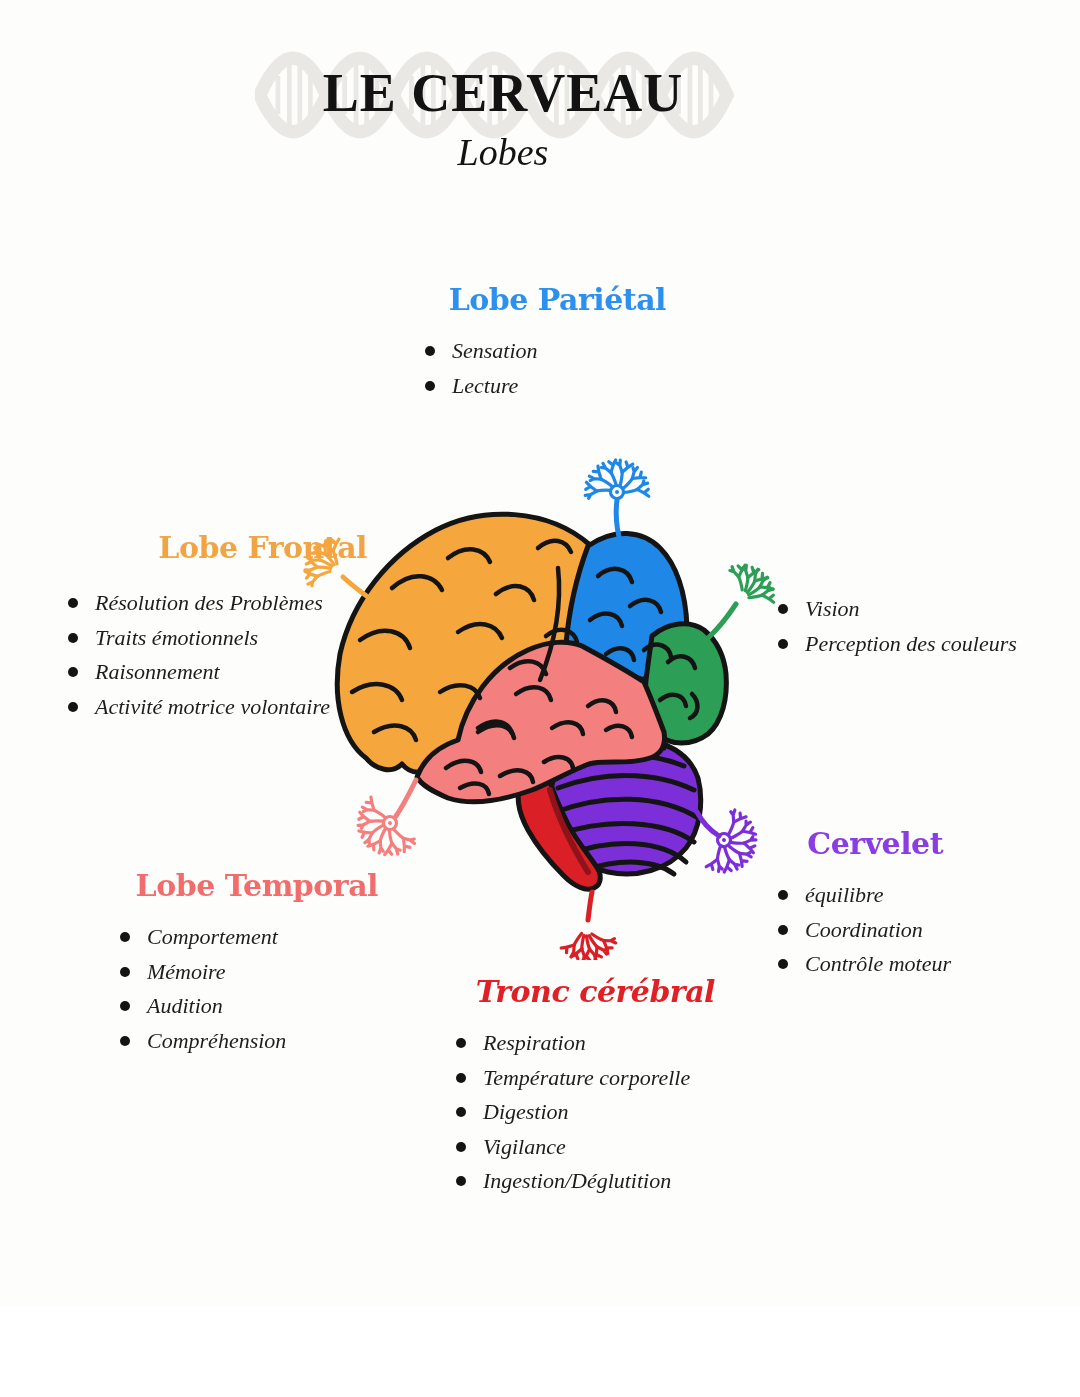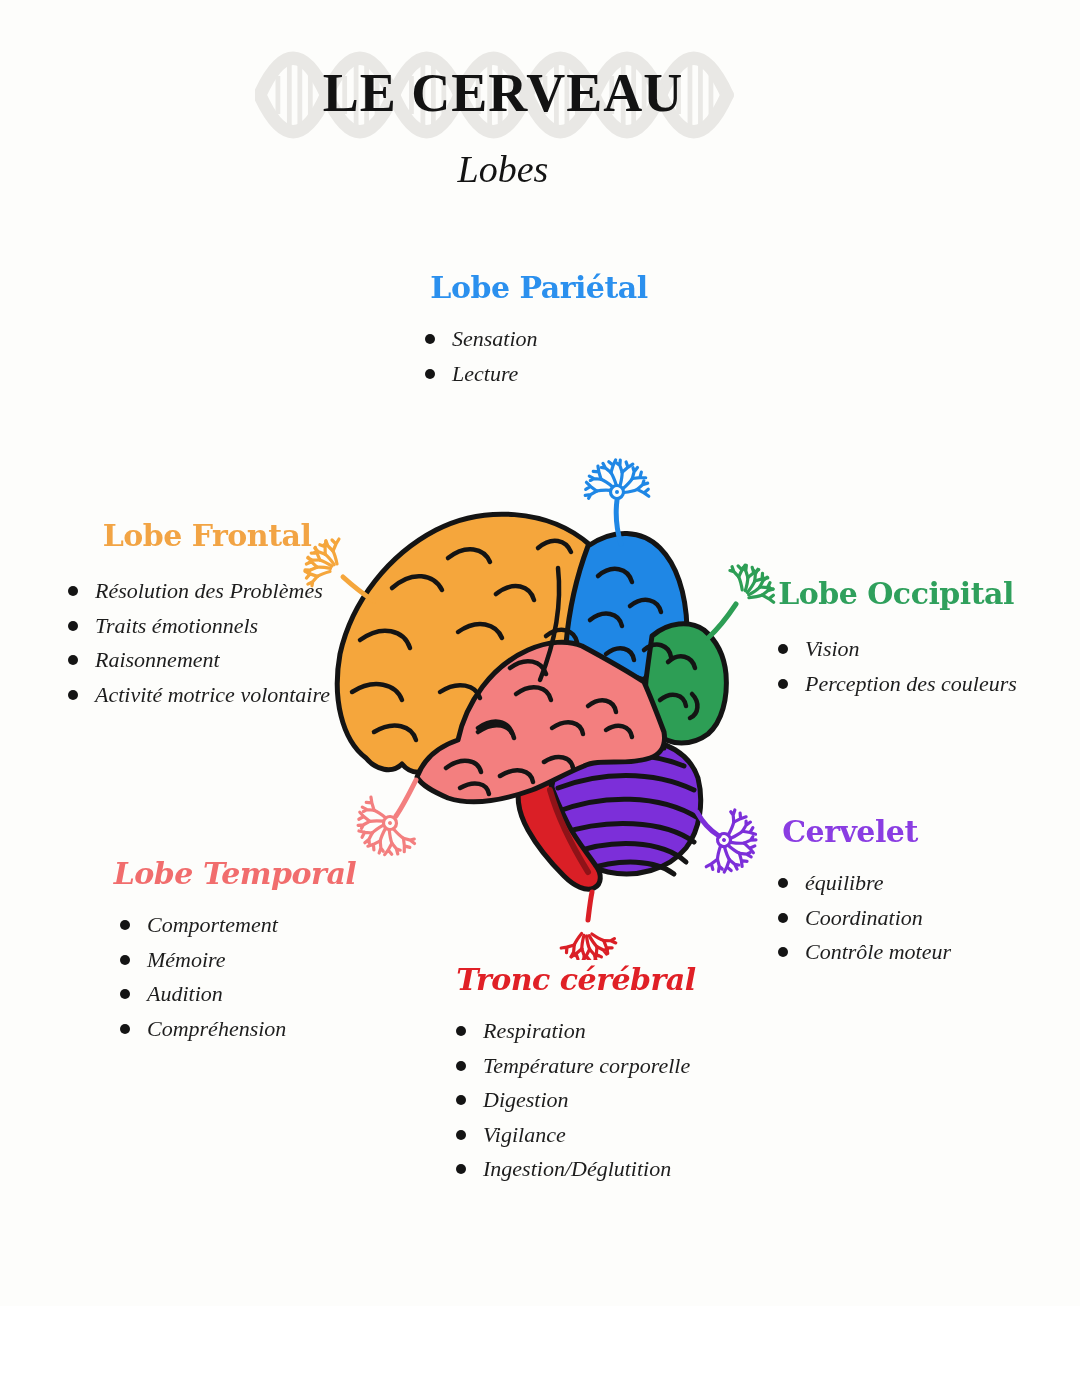--- a/index.html
+++ b/index.html
@@ -11,30 +11,30 @@
 
   
   .header { position:absolute; left:203px; top:30px; width:600px; text-align:center; }
   .dna { position:absolute; left:52px; top:2px; width:496px; height:126px; }
   .page-title {
     position:relative; margin:0; padding-top:34px;
     font:700 54px/1.1 "Liberation Serif", serif;
     letter-spacing:1px; color:#131313;
   }
   .page-subtitle {
-    position:relative; margin-top:24px;
+    position:relative; margin-top:7px;
     font:italic 400 38px/1.2 "Liberation Serif", serif; color:#131313;
   }
 
   
   .sec { position:absolute; }
   .sec h2 {
-    margin:4px; width:100%;
+    margin:16px; width:100%;
     font:700 30px/36px "DejaVu Serif", serif;
-    letter-spacing:-0.5px; text-align:center; white-space:nowrap;
+    letter-spacing:-0.5px; text-align:right; white-space:nowrap;
   }
   .sec ul { list-style:none; margin:16px 0 0 0; padding:0 0 0 32px; }
   .sec li {
     position:relative; white-space:nowrap;
     font:italic 400 22px/34.5px "Liberation Serif", serif; color:#1d1d1d;
   }
   .sec li::before {
     content:""; position:absolute; left:-27px; top:12px;
     width:10px; height:10px; border-radius:50%; background:#141414;
   }
@@ -110,29 +110,28 @@
     <h2 style="color: rgb(242, 164, 68);">Lobe Frontal</h2>
     <ul>
       <li>Résolution des Problèmes</li>
       <li>Traits émotionnels</li>
       <li>Raisonnement</li>
       <li>Activité motrice volontaire</li>
     </ul>
   </section>
 
   <section class="sec sec-occipital">
-    <h2 style="color: rgb(47, 160, 92);">Lobe Occipital</h2>
     <ul>
       <li>Vision</li>
       <li>Perception des couleurs</li>
     </ul>
   </section>
 
   <section class="sec sec-temporal">
-    <h2 style="color: rgb(241, 109, 109); font-style: italic;">Lobe Temporal</h2>
+    <h2 style="color: rgb(241, 109, 109);">Lobe Temporal</h2>
     <ul>
       <li>Comportement</li>
       <li>Mémoire</li>
       <li>Audition</li>
       <li>Compréhension</li>
     </ul>
   </section>
 
   <section class="sec sec-cervelet">
     <h2 style="color: rgb(138, 61, 226);">Cervelet</h2>

